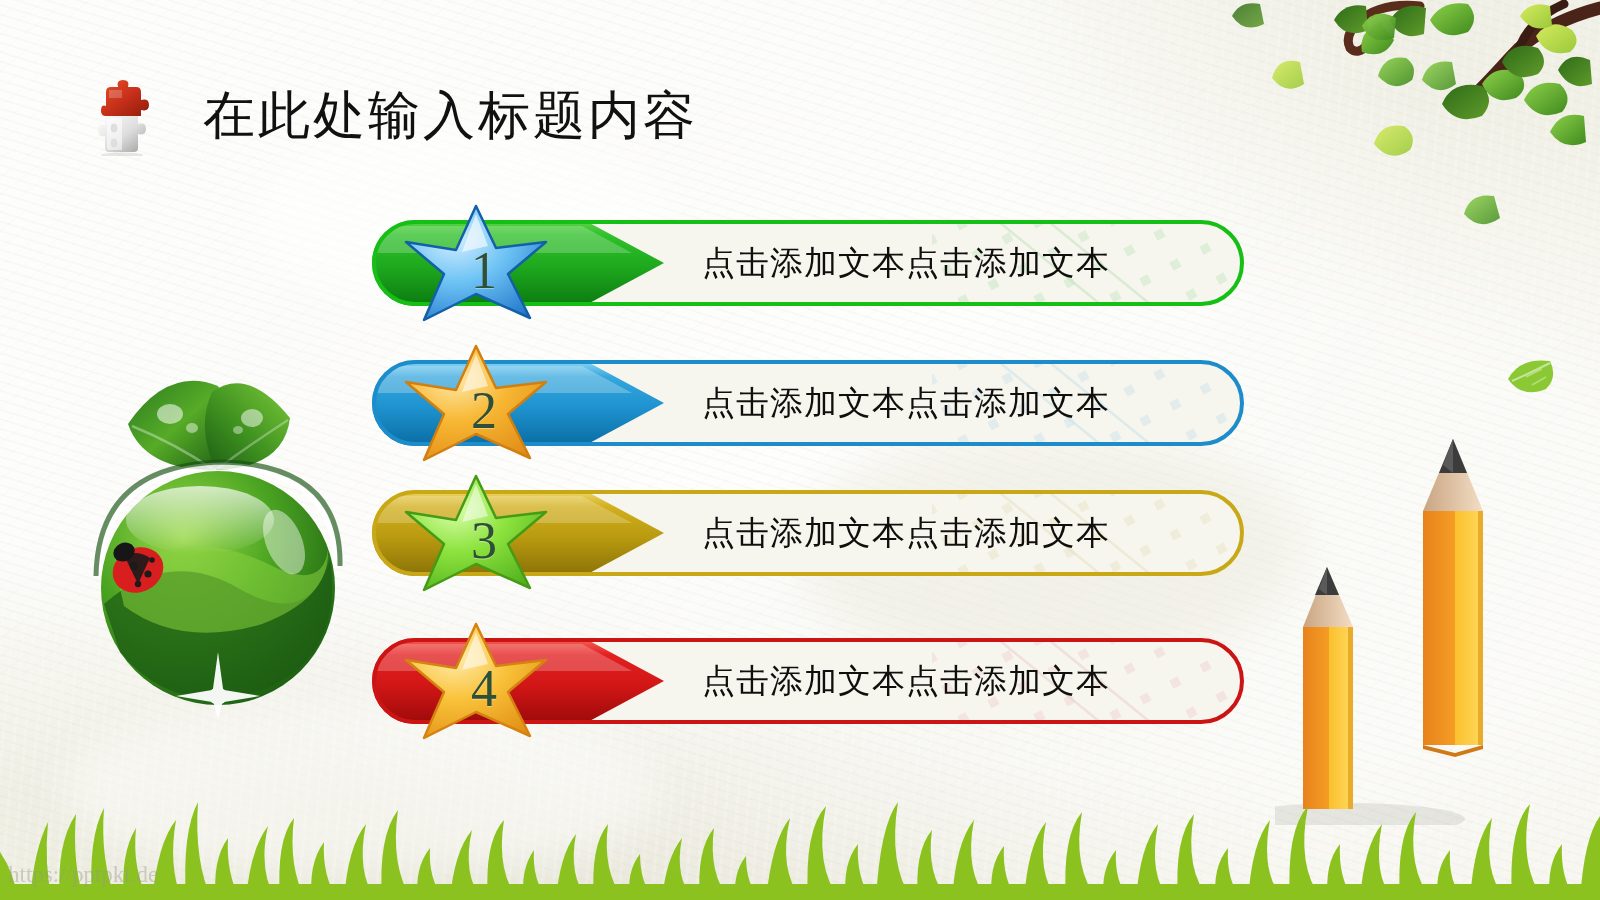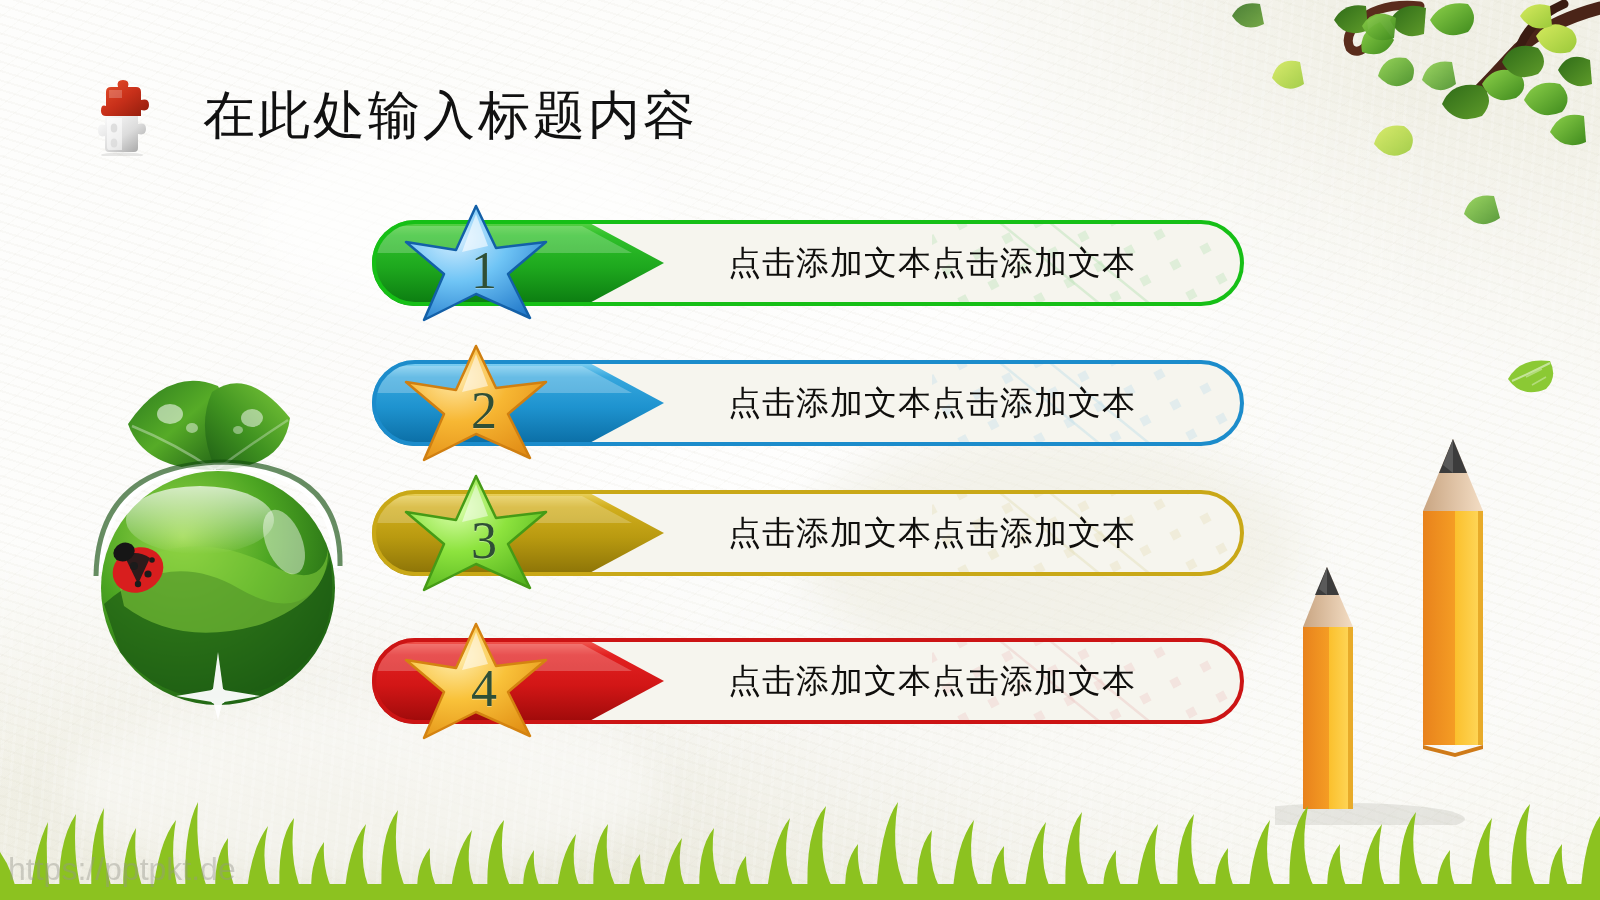--- a/index.html
+++ b/index.html
@@ -36,21 +36,21 @@
     font-size:52px;color:#111;letter-spacing:3px;white-space:nowrap;
     font-family:"Liberation Serif","DejaVu Serif",serif;
   }
 
   
   #rows{position:absolute;left:0;top:0;width:100%;height:100%;}
   .row{position:absolute;left:372px;width:872px;height:86px;}
   .row svg.barsvg{position:absolute;left:0;top:0;overflow:visible;}
   .row .label{
     position:absolute;top:50%;transform:translateY(-50%);
-    left:330px;width:460px;text-align:center;
+    left:330px;width:460px;
     font-size:33px;color:#100f0d;letter-spacing:1px;white-space:nowrap;
     font-family:Liberation Sans, sans-serif;
   }
   .star-wrap{position:absolute;left:28px;top:-18px;width:152px;height:122px;}
   .star-num{
     position:absolute;left:0;top:0;width:152px;height:122px;
     display:flex;align-items:center;justify-content:center;
     font-size:52px;color:#2f4f36;
     font-family:"Liberation Serif","DejaVu Serif",serif;
     padding-left:16px;padding-top:14px;box-sizing:border-box;
@@ -58,22 +58,22 @@
   }
 
   
   #globe{position:absolute;left:72px;top:352px;width:290px;height:372px;}
   #pencils{position:absolute;left:1275px;top:415px;width:260px;height:410px;}
   #branch{position:absolute;right:0;top:0;width:380px;height:230px;}
   #stray-leaf{position:absolute;left:1500px;top:355px;width:60px;height:46px;}
   #grass{position:absolute;left:0;bottom:0;width:100%;height:120px;}
   #watermark{
     position:absolute;left:8px;bottom:12px;
-    font-size:32px;color:rgba(150,150,140,.42);
-    font-family:Liberation Sans, sans-serif;letter-spacing:0px;
+    font-size:23px;color:rgba(150,150,140,.42);
+    font-family:Liberation Serif, serif;letter-spacing:0px;
   }
 </style>
 </head>
 <body>
 
 <div id="slide">
 
   <div class="paper"></div>
   <div class="paper-blot" style="left:250px;top:120px;width:420px;height:200px;background:rgba(255,255,255,.55);"></div>
   <div class="paper-blot" style="left:800px;top:430px;width:500px;height:240px;background:rgba(232,230,214,.45);"></div>

